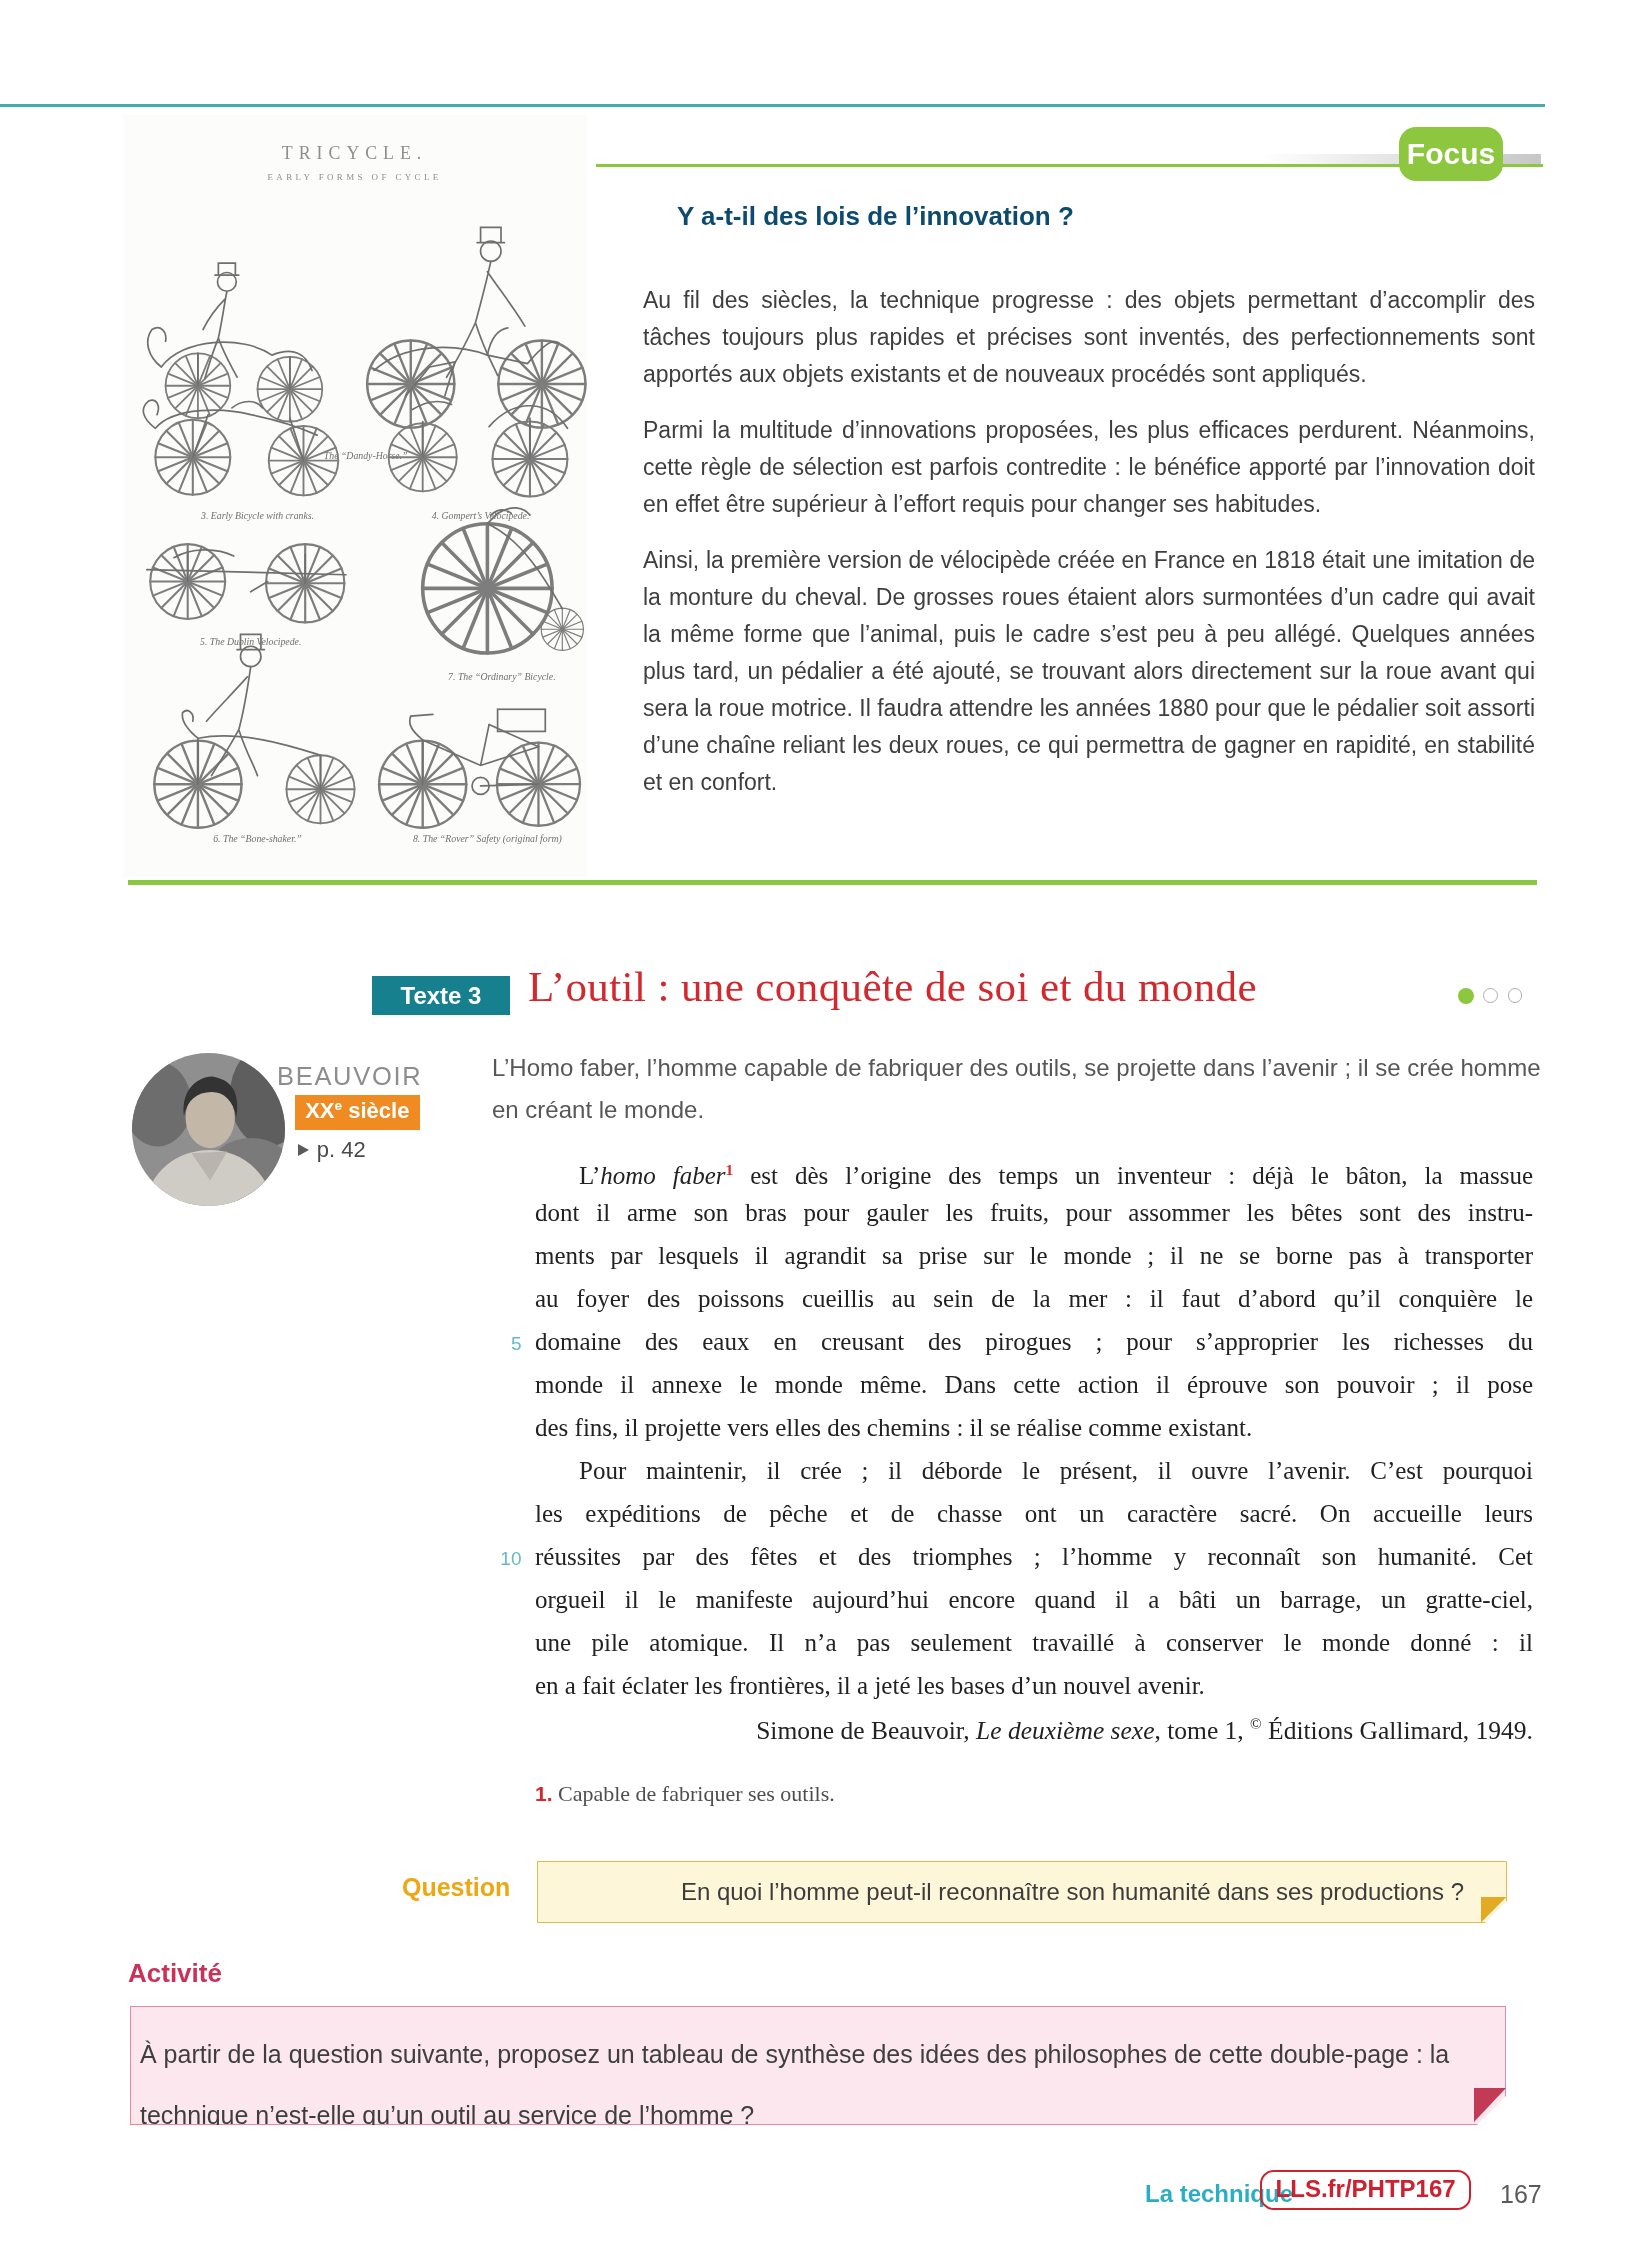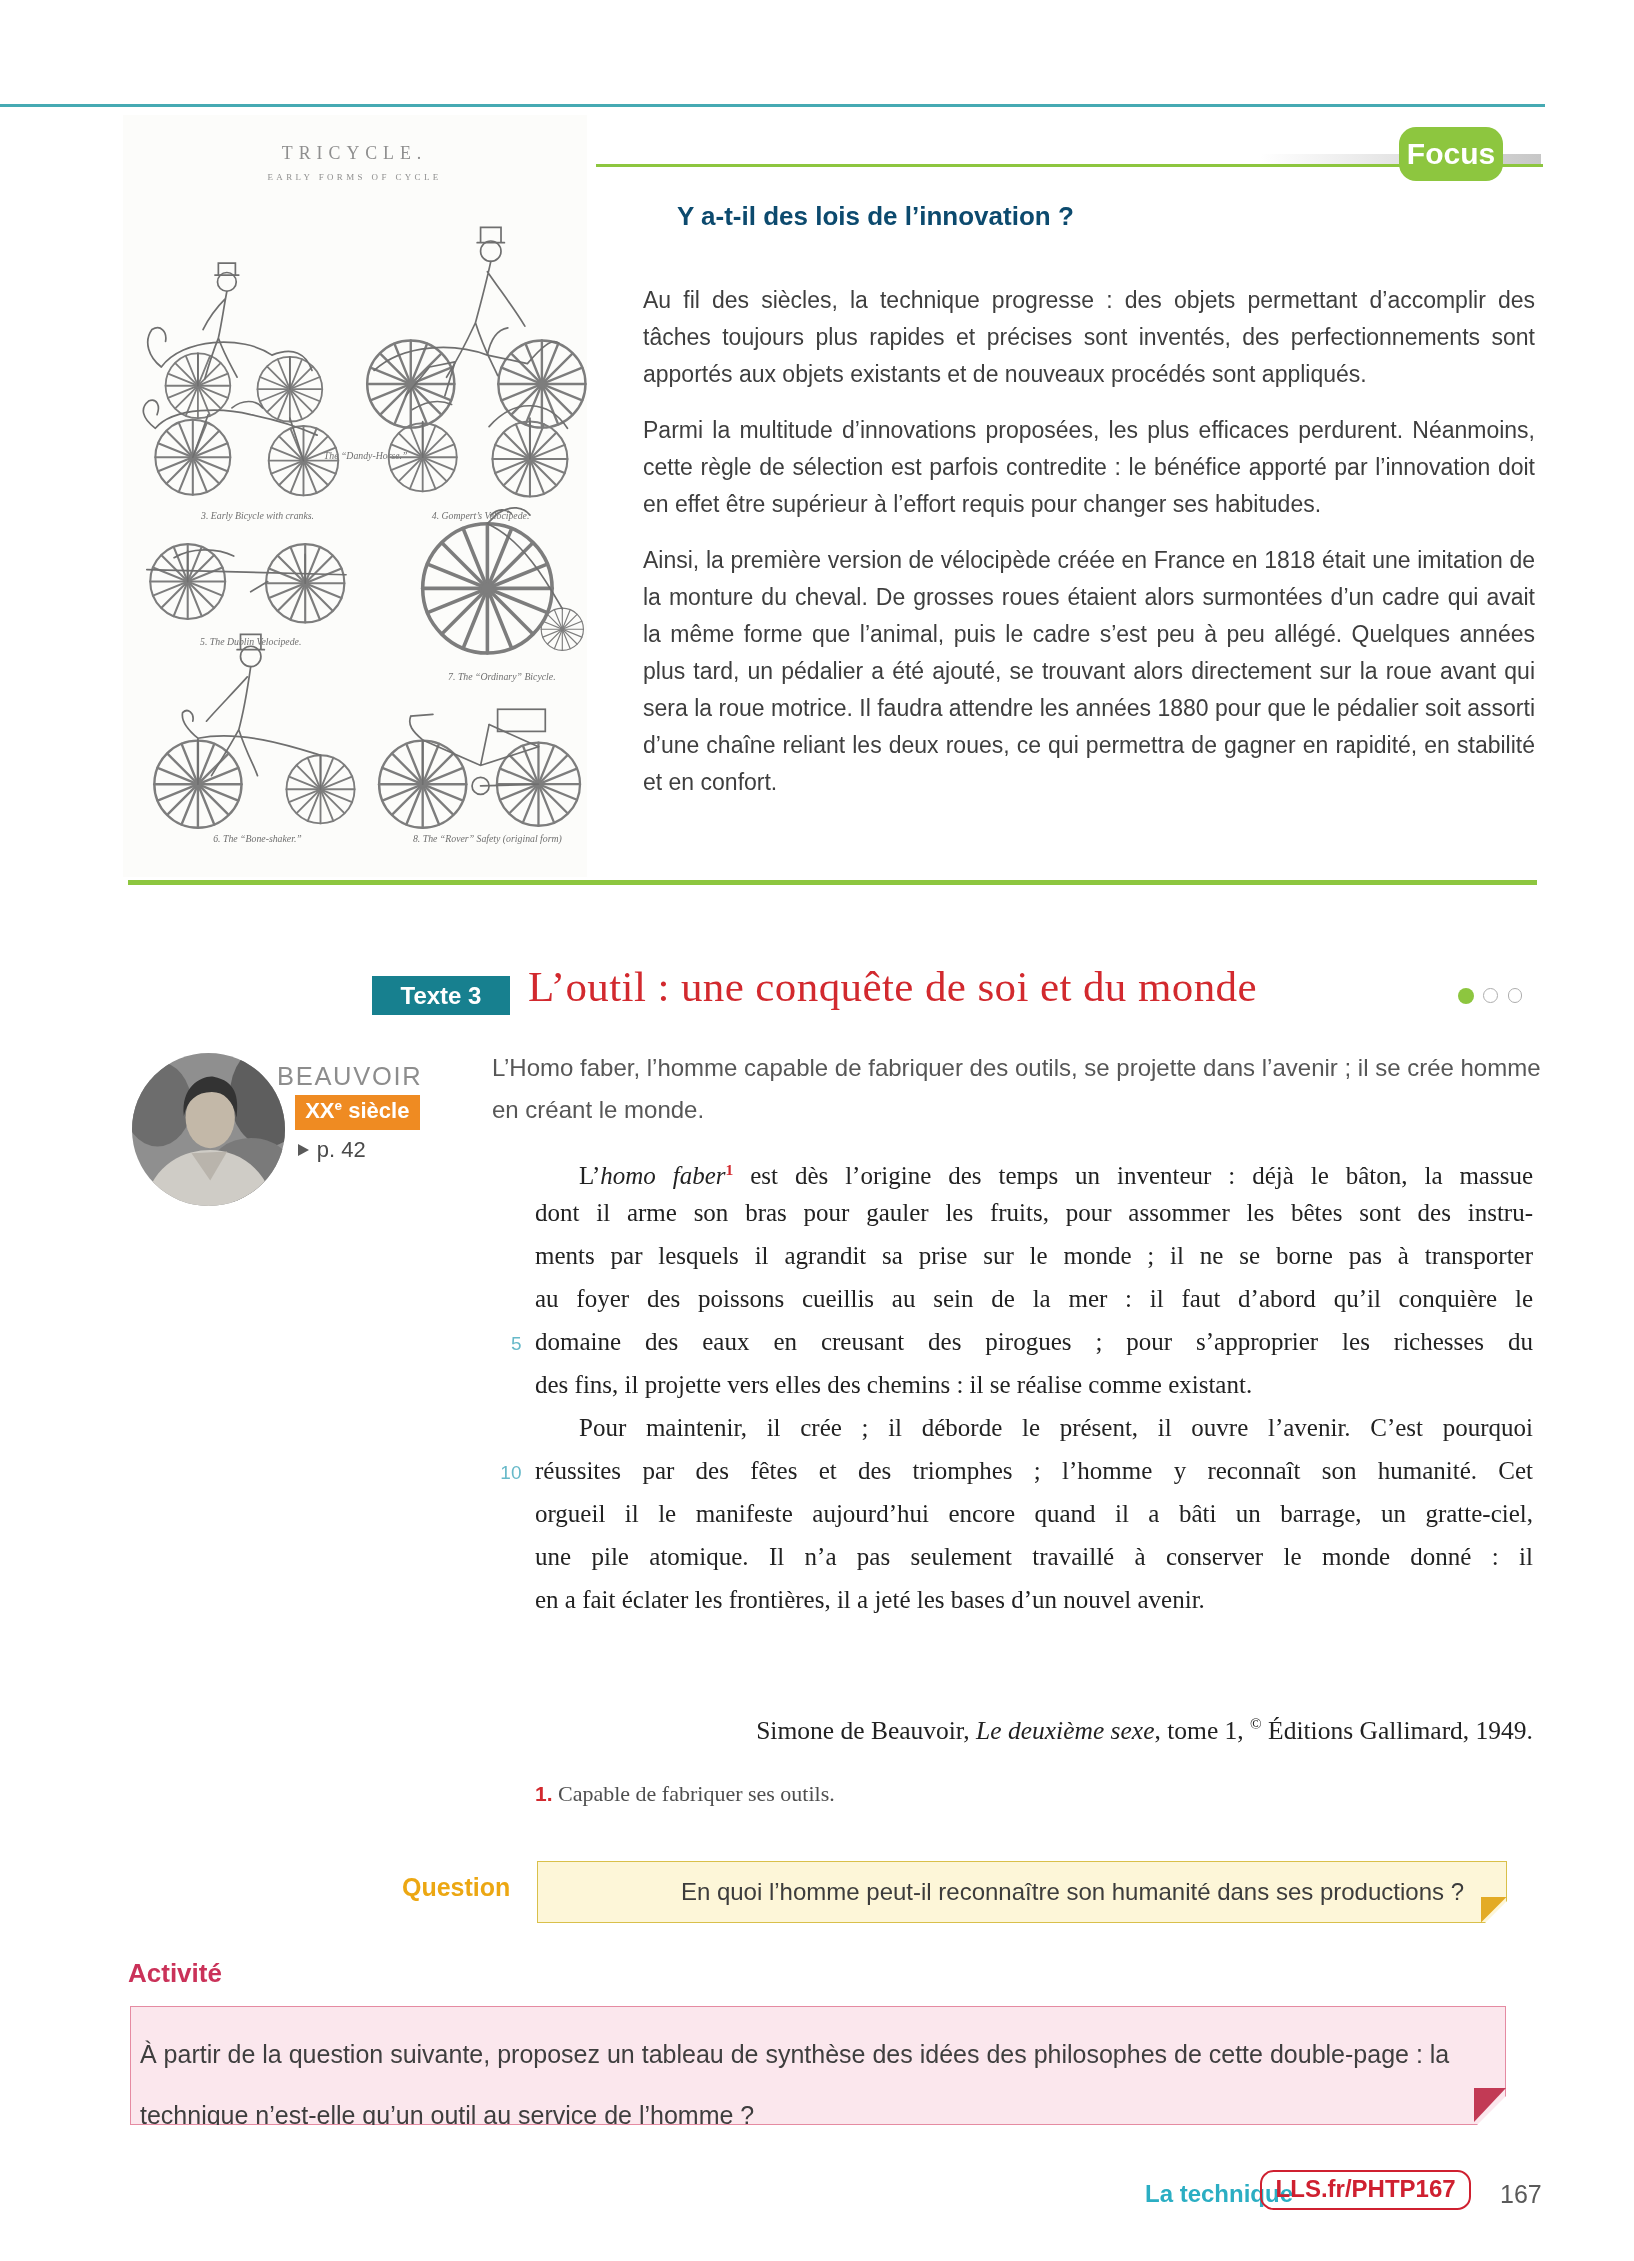--- a/index.html
+++ b/index.html
@@ -243,22 +243,24 @@
   </div>
 
   <div class="abs chapeau">L’Homo faber, l’homme capable de fabriquer des outils, se projette dans l’avenir ; il se crée homme en créant le monde.</div>
 
   <div class="abs bodytext">
     <div class="bl ind"><span>L’</span><i>homo faber</i><span class="fnsup">1</span><span> est dès l’origine des temps un inventeur : déjà le bâton, la massue</span></div>
     <div class="bl">dont il arme son bras pour gauler les fruits, pour assommer les bêtes sont des instru-</div>
     <div class="bl">ments par lesquels il agrandit sa prise sur le monde ; il ne se borne pas à transporter</div>
     <div class="bl">au foyer des poissons cueillis au sein de la mer : il faut d’abord qu’il conquière le</div>
     <div class="bl"><span class="lnum">5</span><span>domaine des eaux en creusant des pirogues ; pour s’approprier les richesses du</span></div>
+    <div class="bl">monde il annexe le monde même. Dans cette action il éprouve son pouvoir ; il pose</div>
     <div class="bl noj">des fins, il projette vers elles des chemins : il se réalise comme existant.</div>
     <div class="bl ind">Pour maintenir, il crée ; il déborde le présent, il ouvre l’avenir. C’est pourquoi</div>
+    <div class="bl">les expéditions de pêche et de chasse ont un caractère sacré. On accueille leurs</div>
     <div class="bl"><span class="lnum">10</span><span>réussites par des fêtes et des triomphes ; l’homme y reconnaît son humanité. Cet</span></div>
     <div class="bl">orgueil il le manifeste aujourd’hui encore quand il a bâti un barrage, un gratte-ciel,</div>
     <div class="bl">une pile atomique. Il n’a pas seulement travaillé à conserver le monde donné : il</div>
     <div class="bl noj">en a fait éclater les frontières, il a jeté les bases d’un nouvel avenir.</div>
   </div>
 
   <div class="abs citation"><span>Simone de Beauvoir, </span><i>Le deuxième sexe</i><span>, tome 1, </span><sup style="font-size:0.6em;">©</sup><span> Éditions Gallimard, 1949.</span></div>
 
   <div class="abs footnote"><span class="fnum">1.</span><span> Capable de fabriquer ses outils.</span></div>
 

